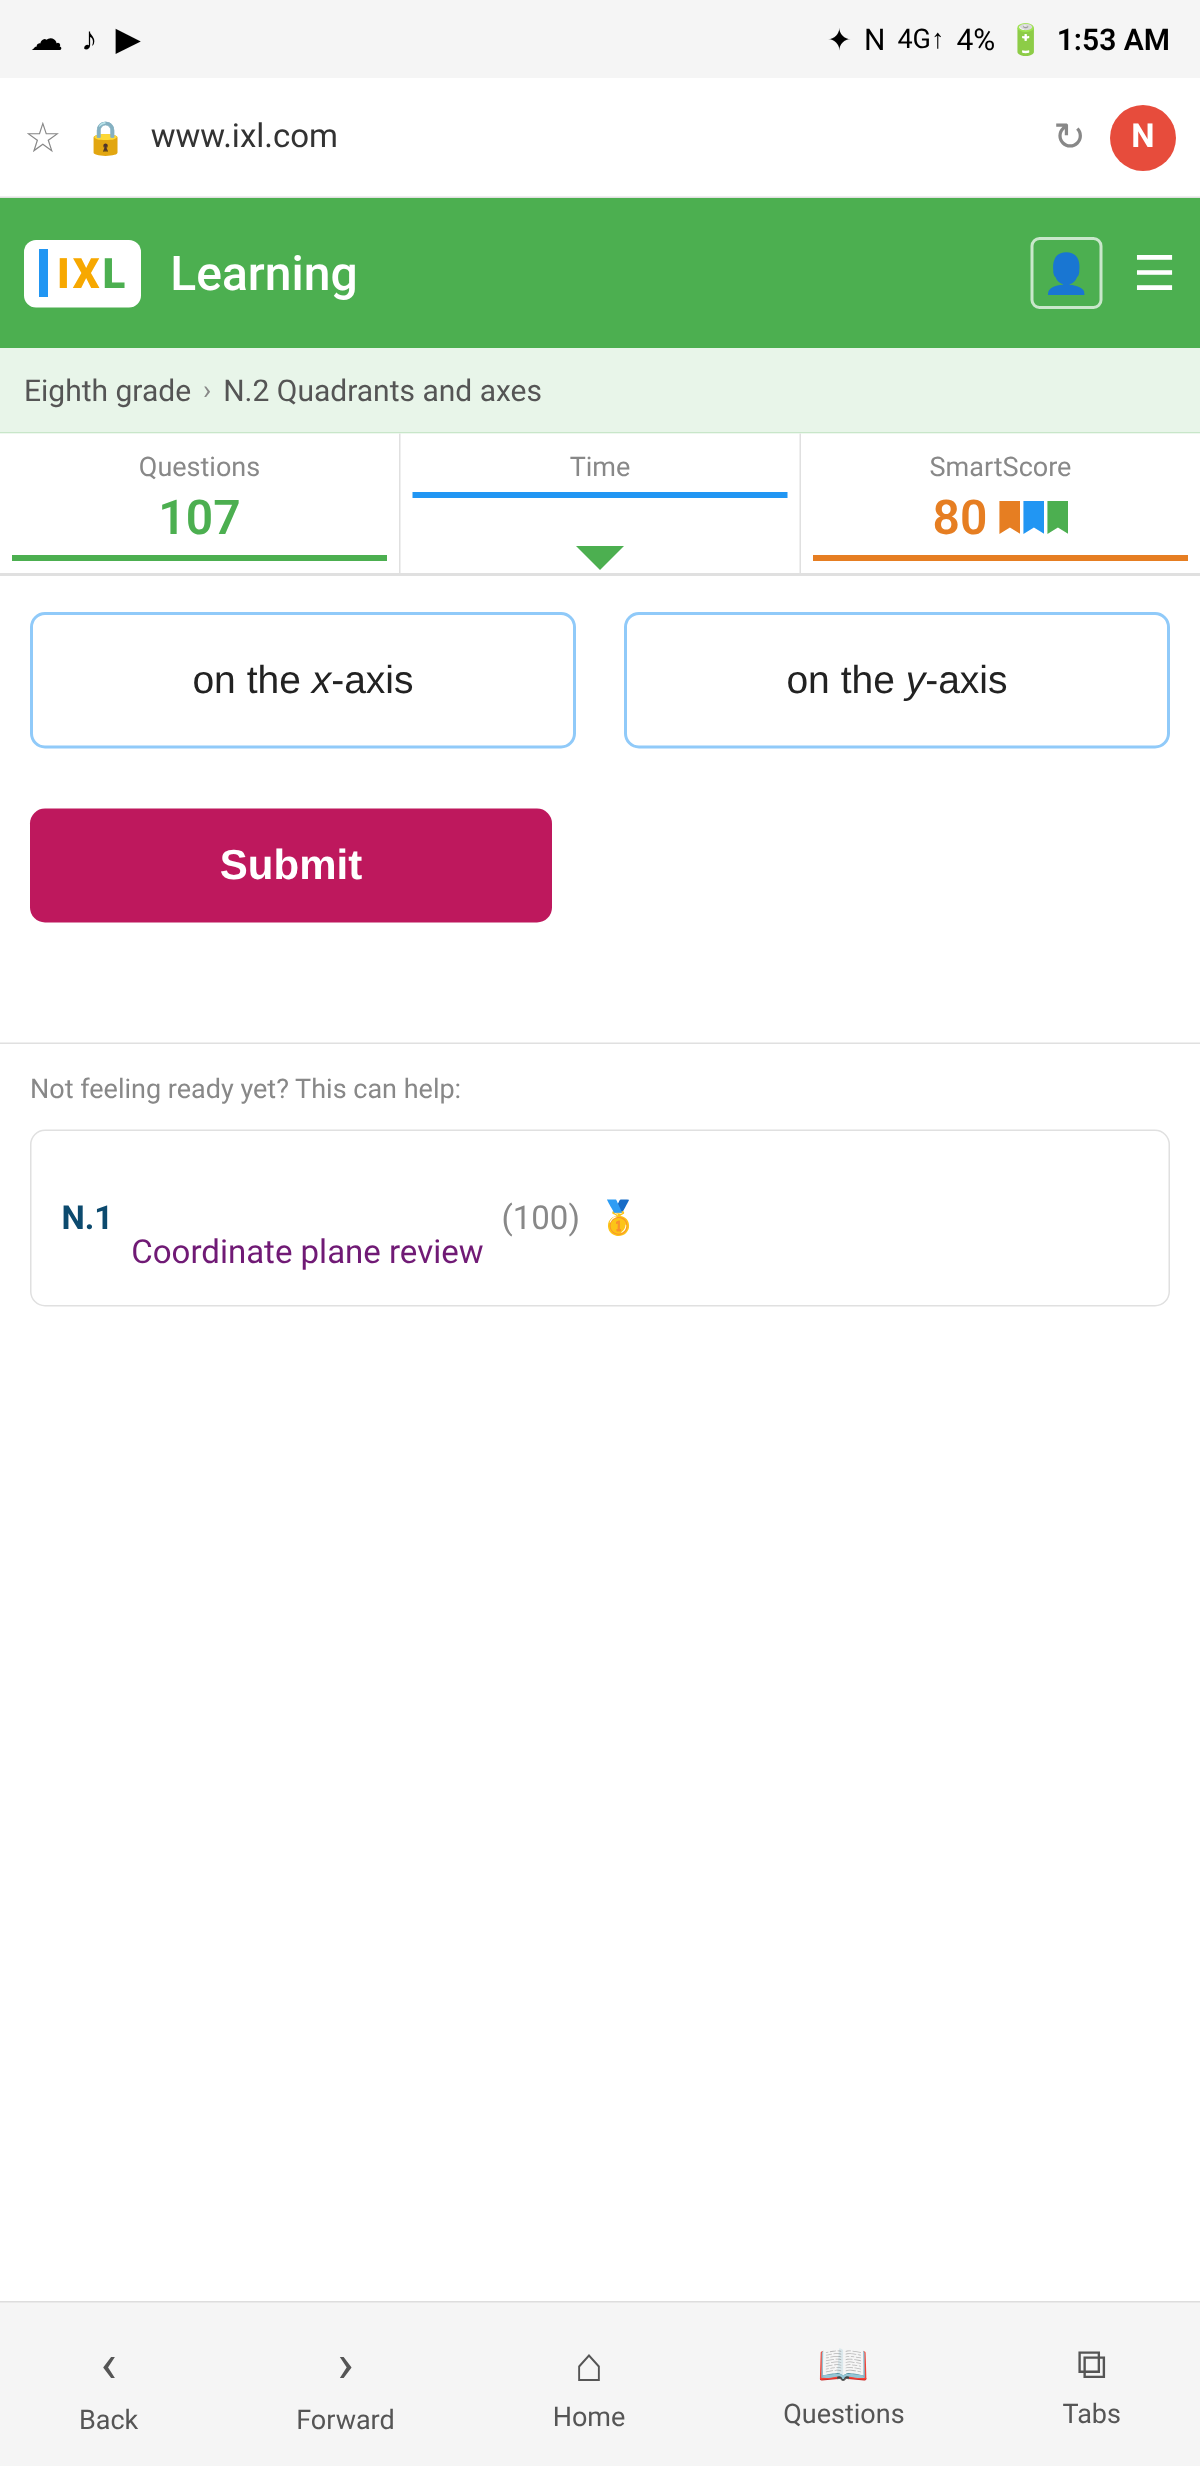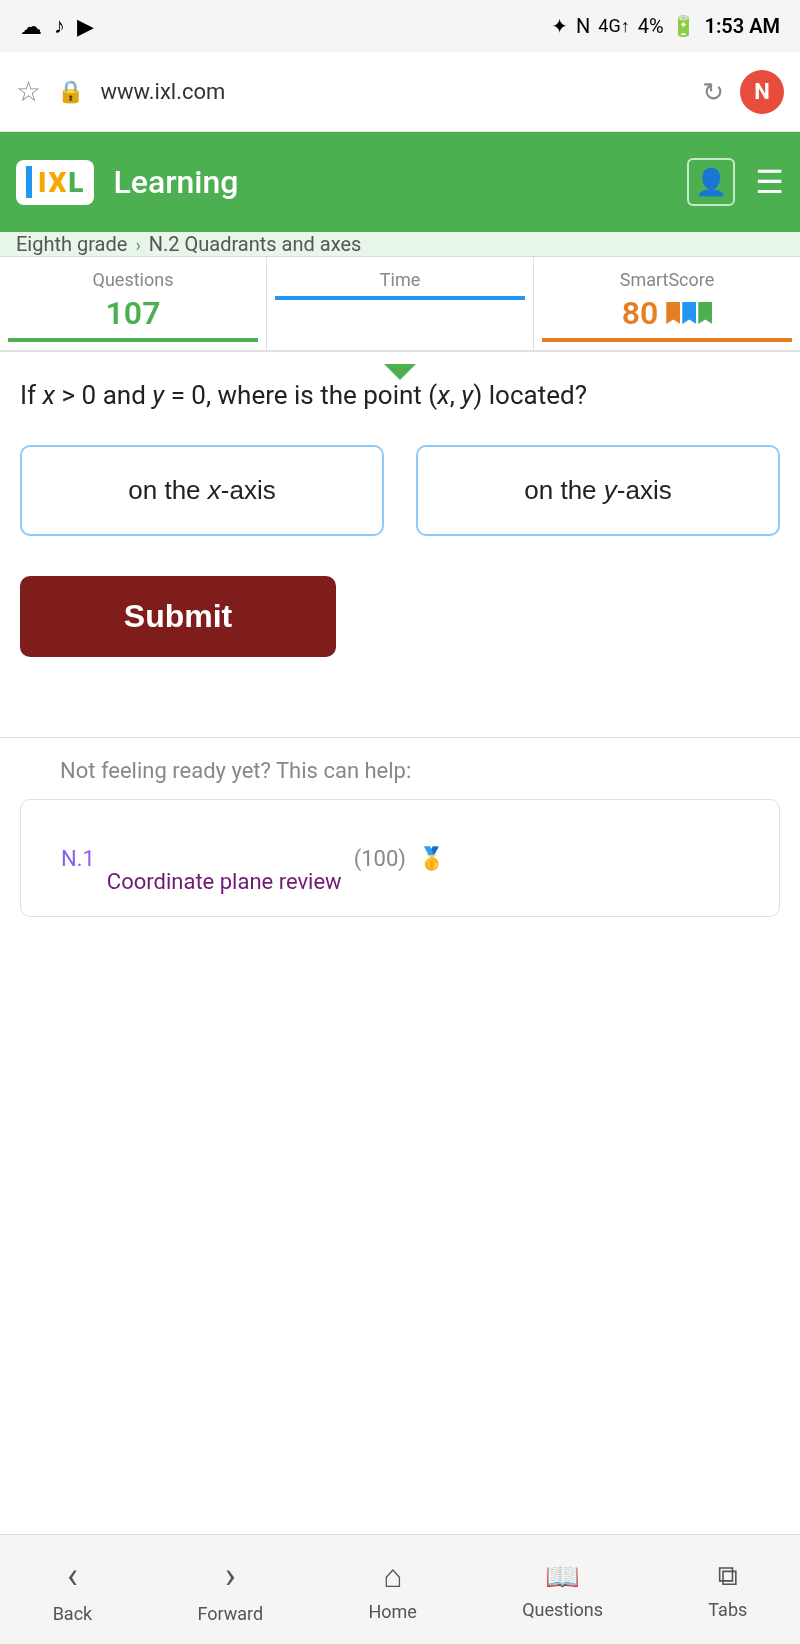--- a/index.html
+++ b/index.html
@@ -127,21 +127,21 @@
       height: 0;
       border-left: 16px solid transparent;
       border-right: 16px solid transparent;
       border-top: 16px solid #4caf50;
       top: 232px;
     }
 
     
     .breadcrumb {
       background: #e8f5e9;
-      padding: 0 16px;
+      padding: 16px 16px;
       display: flex;
       align-items: center;
       gap: 8px;
       font-size: 20px;
       color: #555;
       border-bottom: 1px solid #c8e6c9;
     }
     .breadcrumb-link { color: #555; }
     .breadcrumb-chevron { color: #888; font-size: 18px; }
     .breadcrumb-current { color: #555; }
@@ -226,62 +226,60 @@
       padding: 28px 16px;
       text-align: center;
       font-size: 26px;
       background: #fff;
       cursor: pointer;
       color: #222;
     }
 
     
     .submit-btn {
-      background: #7f1d1d;
+      background: #be185d;
       color: #fff;
       border: none;
       border-radius: 10px;
       padding: 22px 50px;
-      font-size: 32px;
+      font-size: 28px;
       font-weight: 600;
       cursor: pointer;
-      width: 316px;
+      width: 348px;
     }
 
     
     .divider {
       border: none;
       border-top: 1px solid #e0e0e0;
       margin: 60px 0 20px;
     }
 
     
     .not-ready-section {
       padding: 0 20px 30px;
     }
     .not-ready-text {
-      font-size: 22px;
+      font-size: 18px;
       color: #888;
       margin-bottom: 16px;
-      margin-left: 40px;
     }
     .review-card {
       border: 1px solid #e0e0e0;
       border-radius: 10px;
       padding: 22px 20px;
       display: flex;
       align-items: center;
       gap: 12px;
       font-size: 22px;
     }
     .review-n1 {
-      color: #8b5cf6;
-      font-weight: 400;
+      color: #0c4a6e;
+      font-weight: 700;
       font-size: 22px;
-      margin-left: 20px;
     }
     .review-link {
       color: #701a75;
       text-decoration: none;
       margin-top: 47px;
     }
     .review-count {
       color: #888;
     }
 
@@ -388,23 +386,20 @@
         <div class="bk bk-orange"></div>
         <div class="bk bk-blue"></div>
         <div class="bk bk-green"></div>
       </div>
     </div>
     <div class="stat-progress-orange"></div>
   </div>
 </div>
 
 <div class="question-area">
-  <div class="question-text">
-    If <em>x</em> &gt; 0 and <em>y</em> = 0, where is the point (<em>x</em>, <em>y</em>) located?
-  </div>
 
   
   <div class="answer-options">
     <button class="answer-btn">
       on the <em>x</em>-axis
     </button>
     <button class="answer-btn">
       on the <em>y</em>-axis
     </button>
   </div>

